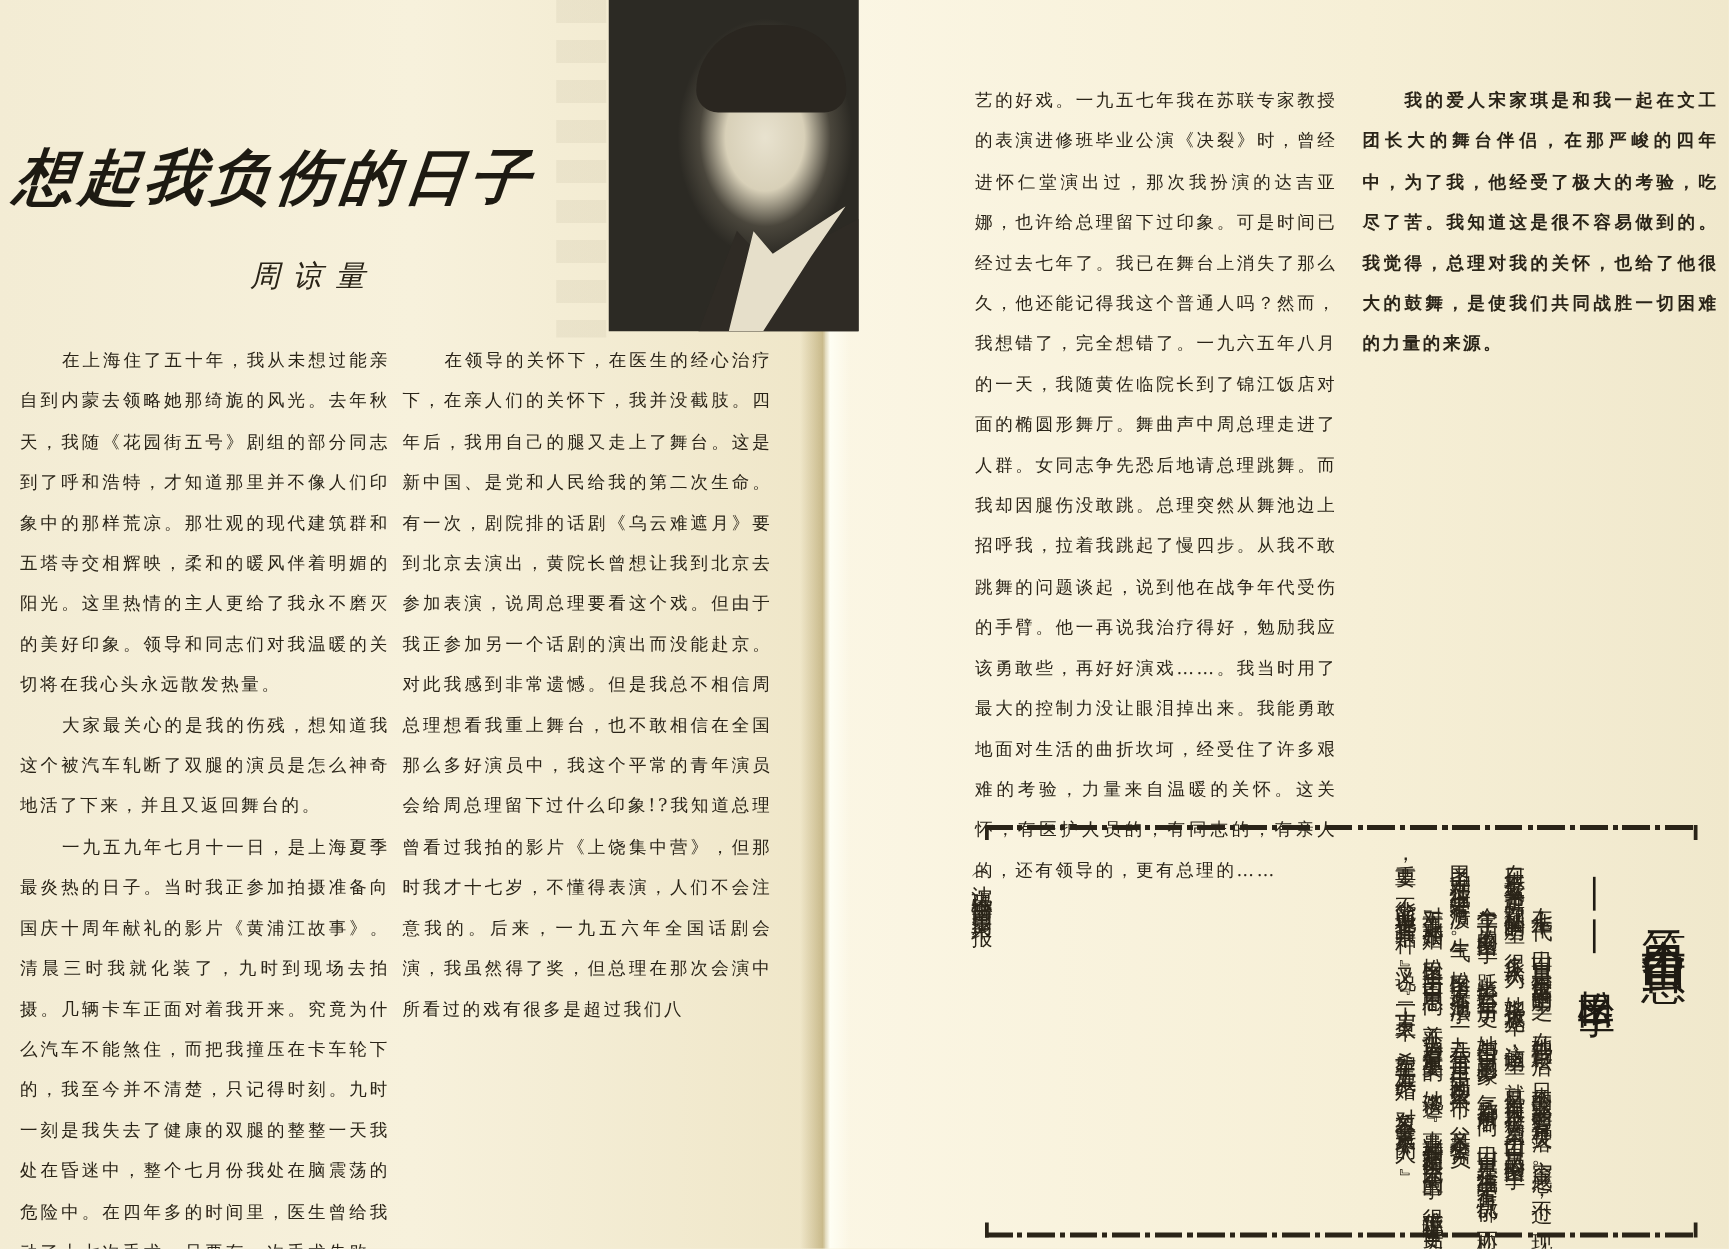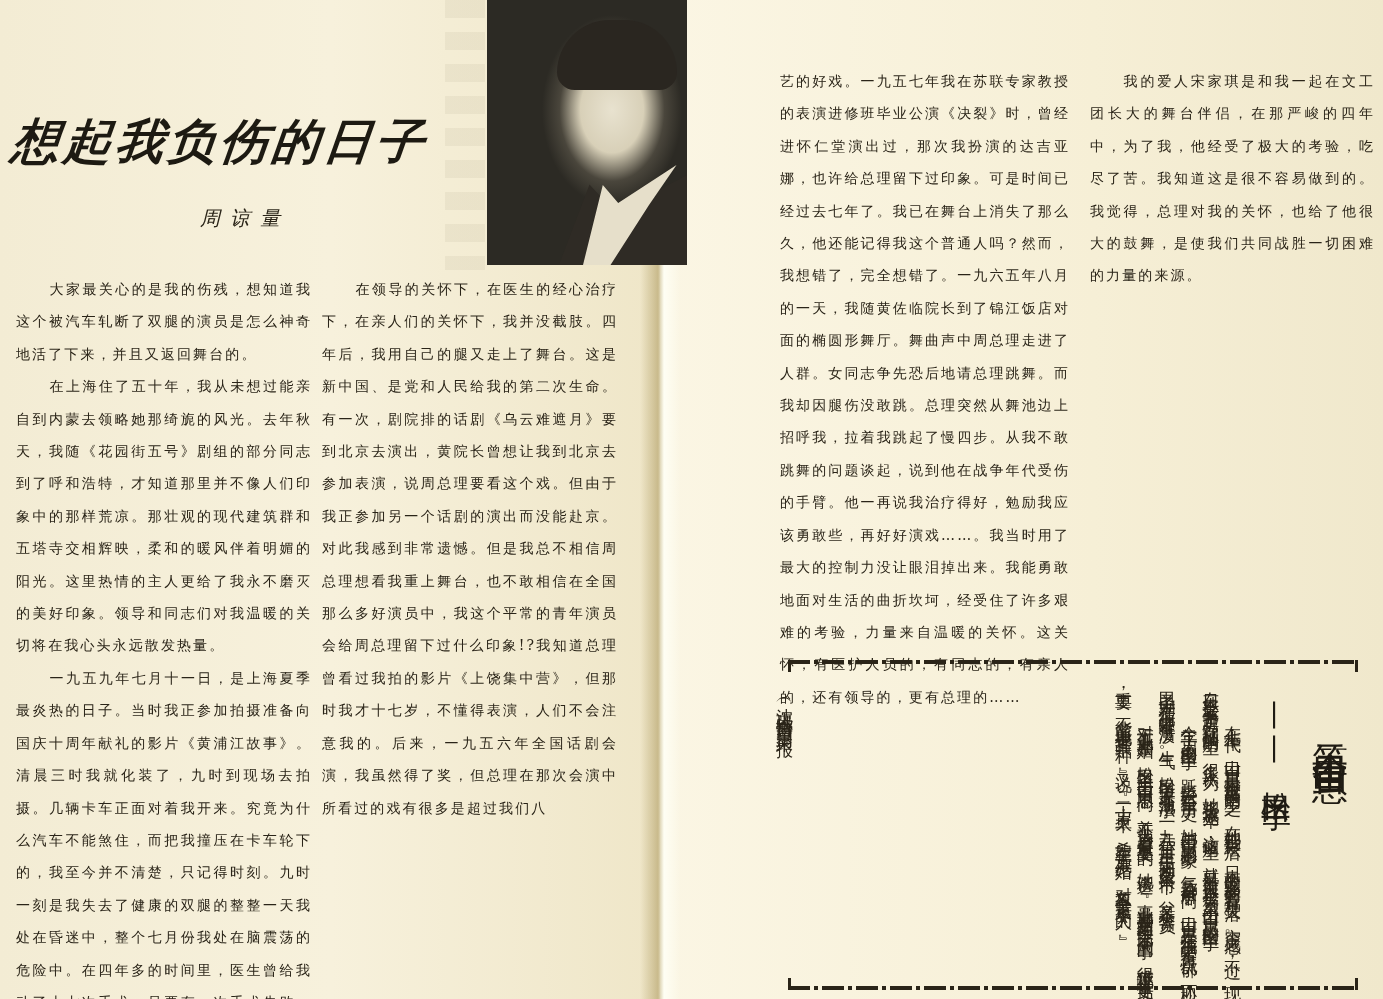--- a/index.html
+++ b/index.html
@@ -20,21 +20,21 @@
     background: linear-gradient(90deg, rgba(180,160,100,0) 0%, rgba(170,150,90,0.55) 45%, rgba(255,255,245,0.9) 60%, rgba(240,232,205,0) 100%);
   }
   .title {
     position: absolute; left: 12px; top: 78px; width: 470px;
     font-family: "DejaVu Serif", serif; font-weight: bold; font-style: italic;
     font-size: 48px; letter-spacing: 4px; color: #1d1a12;
     transform: skewX(-6deg);
   }
   .byline {
     position: absolute; left: 200px; top: 205px;
-    font-size: 20px; letter-spacing: 10px; font-style: italic; color: #2a2418;
+    font-size: 24px; letter-spacing: 10px; font-style: italic; color: #2a2418;
   }
   .photo {
     position: absolute; left: 487px; top: 0; width: 200px; height: 265px;
     background: radial-gradient(ellipse 70px 95px at 125px 110px, #e8e2cf 0%, #d8d0b8 45%, #4a463c 75%, #2c2a24 100%);
     overflow: hidden;
   }
   .photo .hair {
     position: absolute; left: 70px; top: 20px; width: 120px; height: 70px;
     background: #2a2620; border-radius: 60px 60px 20px 20px;
   }
@@ -48,21 +48,21 @@
   }
   .col {
     position: absolute; font-size: 14px; line-height: 32.4px; letter-spacing: 2.1px;
     text-align: justify; color: #2a2418;
   }
   .col p { margin: 0; text-indent: 2.4em; }
   .col p.noindent { text-indent: 0; }
   .col1 { left: 16px; top: 273px; width: 296px; }
   .col2 { left: 322px; top: 273px; width: 296px; }
   .col3 { left: 780px; top: 65px; width: 290px; }
-  .col4 { left: 1090px; top: 65px; width: 285px; }
+  .col4 { left: 1090px; top: 65px; width: 285px; font-weight: bold; }
   .sidebar {
     position: absolute; left: 788px; top: 660px; width: 570px; height: 330px;
   }
   .border-top, .border-bottom {
     position: absolute; left: 0; width: 570px; height: 4px;
     background: repeating-linear-gradient(90deg, #2a2418 0 22px, transparent 22px 26px, #2a2418 26px 30px, transparent 30px 34px);
   }
   .border-top { top: 0; }
   .border-bottom { bottom: 0; }
   .corner { position: absolute; width: 6px; height: 12px; border-color: #2a2418; border-style: solid; }
@@ -108,22 +108,22 @@
 <h1 class="title">想起我负伤的日子</h1>
 <div class="byline">周谅量</div>
 
 <div class="photo">
   <div class="hair"></div>
   <div class="collar"></div>
   <div class="collar-white"></div>
 </div>
 
 <div class="col col1">
+  <p>在上海住了五十年，我从未想过能亲自到内蒙去领略她那绮旎的风光。去年秋天，我随《花园街五号》剧组的部分同志到了呼和浩特，才知道那里并不像人们印象中的那样荒凉。那壮观的现代建筑群和五塔寺交相辉映，柔和的暖风伴着明媚的阳光。这里热情的主人更给了我永不磨灭的美好印象。领导和同志们对我温暖的关切将在我心头永远散发热量。</p>
   <p>大家最关心的是我的伤残，想知道我这个被汽车轧断了双腿的演员是怎么神奇地活了下来，并且又返回舞台的。</p>
-  <p>在上海住了五十年，我从未想过能亲自到内蒙去领略她那绮旎的风光。去年秋天，我随《花园街五号》剧组的部分同志到了呼和浩特，才知道那里并不像人们印象中的那样荒凉。那壮观的现代建筑群和五塔寺交相辉映，柔和的暖风伴着明媚的阳光。这里热情的主人更给了我永不磨灭的美好印象。领导和同志们对我温暖的关切将在我心头永远散发热量。</p>
   <p>一九五九年七月十一日，是上海夏季最炎热的日子。当时我正参加拍摄准备向国庆十周年献礼的影片《黄浦江故事》。清晨三时我就化装了，九时到现场去拍摄。几辆卡车正面对着我开来。究竟为什么汽车不能煞住，而把我撞压在卡车轮下的，我至今并不清楚，只记得时刻。九时一刻是我失去了健康的双腿的整整一天我处在昏迷中，整个七月份我处在脑震荡的危险中。在四年多的时间里，医生曾给我动了十七次手术。只要有一次手术失败，我将失去自己的双腿。后来，医生告</p>
 </div>
 
 <div class="col col2">
   <p>在领导的关怀下，在医生的经心治疗下，在亲人们的关怀下，我并没截肢。四年后，我用自己的腿又走上了舞台。这是新中国、是党和人民给我的第二次生命。有一次，剧院排的话剧《乌云难遮月》要到北京去演出，黄院长曾想让我到北京去参加表演，说周总理要看这个戏。但由于我正参加另一个话剧的演出而没能赴京。对此我感到非常遗憾。但是我总不相信周总理想看我重上舞台，也不敢相信在全国那么多好演员中，我这个平常的青年演员会给周总理留下过什么印象!?我知道总理曾看过我拍的影片《上饶集中营》，但那时我才十七岁，不懂得表演，人们不会注意我的。后来，一九五六年全国话剧会演，我虽然得了奖，但总理在那次会演中所看过的戏有很多是超过我们八</p>
 </div>
 
 <div class="col col3">
   <p class="noindent">艺的好戏。一九五七年我在苏联专家教授的表演进修班毕业公演《决裂》时，曾经进怀仁堂演出过，那次我扮演的达吉亚娜，也许给总理留下过印象。可是时间已经过去七年了。我已在舞台上消失了那么久，他还能记得我这个普通人吗？然而，我想错了，完全想错了。一九六五年八月的一天，我随黄佐临院长到了锦江饭店对面的椭圆形舞厅。舞曲声中周总理走进了人群。女同志争先恐后地请总理跳舞。而我却因腿伤没敢跳。总理突然从舞池边上招呼我，拉着我跳起了慢四步。从我不敢跳舞的问题谈起，说到他在战争年代受伤的手臂。他一再说我治疗得好，勉励我应该勇敢些，再好好演戏……。我当时用了最大的控制力没让眼泪掉出来。我能勇敢地面对生活的曲折坎坷，经受住了许多艰难的考验，力量来自温暖的关怀。这关怀，有医护人员的，有同志的，有亲人的，还有领导的，更有总理的……</p>
 </div>

